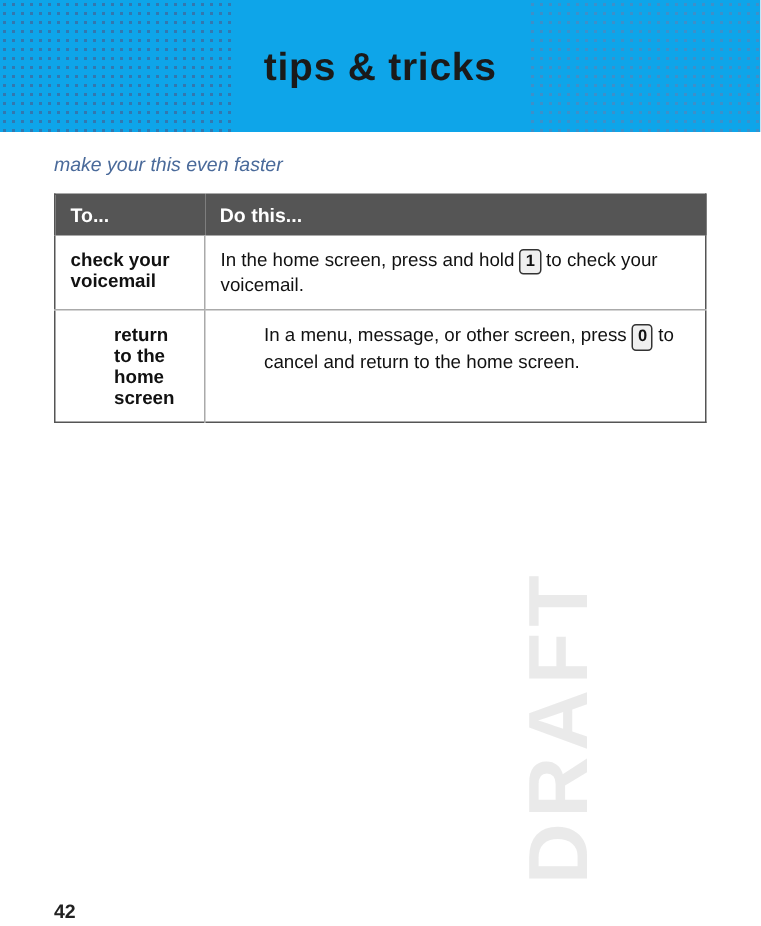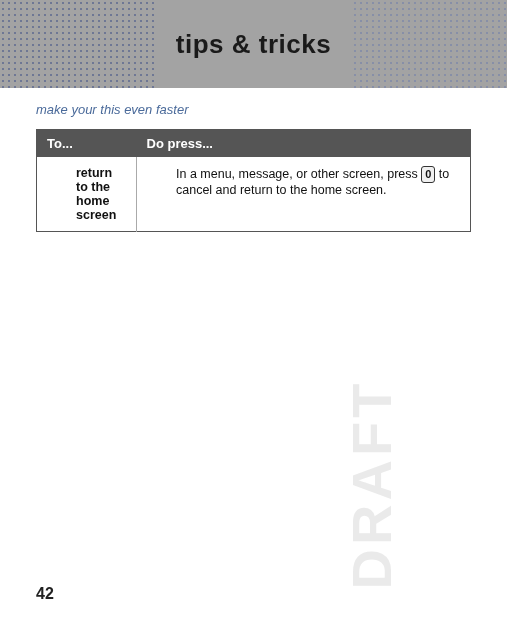--- a/index.html
+++ b/index.html
@@ -14,21 +14,21 @@
       background: #ffffff;
       font-family: Arial, Helvetica, sans-serif;
       font-size: 13px;
       position: relative;
       overflow: hidden;
     }
 
     .header-banner {
       width: 100%;
       height: 88px;
-      background: #a3a3a3;
+      background: #0ea5e9;
       position: relative;
       display: flex;
       align-items: center;
       justify-content: center;
     }
 
     .header-dots-left {
       position: absolute;
       left: 0;
       top: 0;
@@ -111,23 +111,23 @@
       border-radius: 3px;
       padding: 0px 3px;
       font-size: 11px;
       font-weight: bold;
       background: #f0f0f0;
       line-height: 1.4;
     }
 
     .footer-page-num {
       position: absolute;
-      bottom: 14px;
+      bottom: 2px;
       left: 36px;
-      font-size: 16px;
+      font-size: 13px;
       font-weight: bold;
       color: #222;
     }
 
     .draft-watermark {
       position: absolute;
       bottom: 100px;
       right: 30px;
       font-size: 56px;
       font-weight: bold;
@@ -147,24 +147,32 @@
   <div class="header-dots-right"></div>
 </div>
 
 <p class="subtitle">make your this even faster</p>
 
 <div class="content-area">
   <table>
     <thead>
       <tr>
         <th>To...</th>
-        <th>Do press...</th>
+        <th>Do this...</th>
       </tr>
     </thead>
     <tbody>
+      <tr>
+        <td>
+          <span>check your voicemail</span>
+        </td>
+        <td>
+          In the home screen, press and hold <span class="key-icon">1</span> to check your voicemail.
+        </td>
+      </tr>
       <tr>
         <td>
           <span>return to the home screen</span>
         </td>
         <td>
           In a menu, message, or other screen, press <span class="key-icon">0</span> to cancel and return to the home screen.
         </td>
       </tr>
     </tbody>
   </table>

